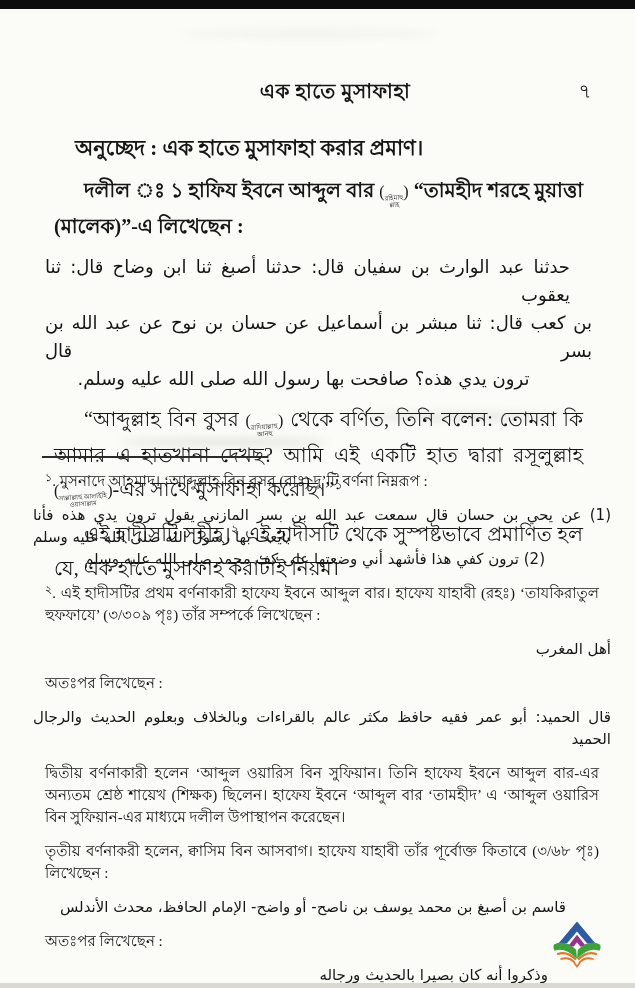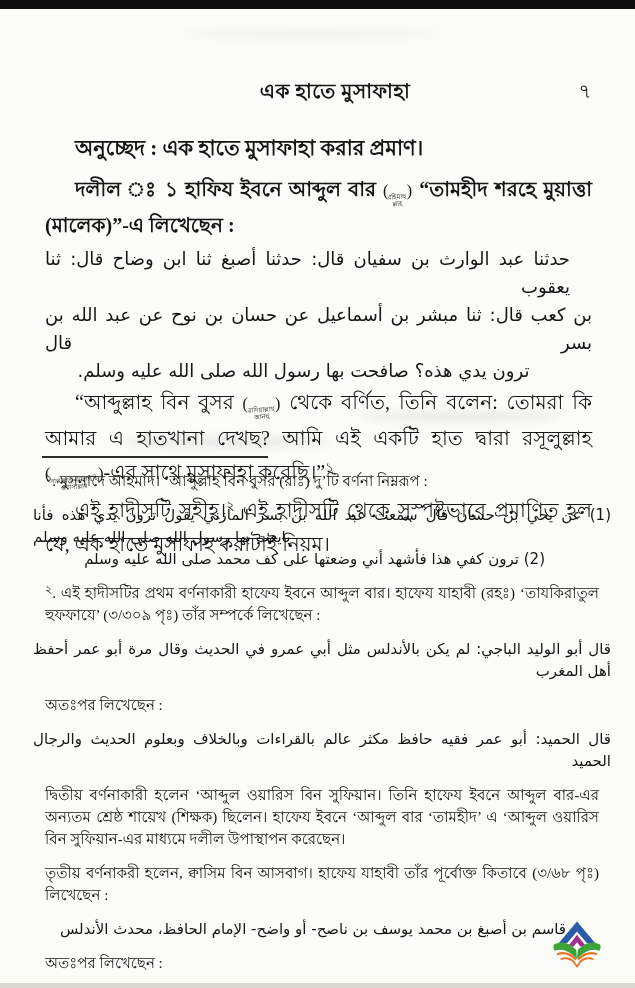--- a/index.html
+++ b/index.html
@@ -16,21 +16,21 @@
   .smudge { position:absolute; background:#b9b9b2; opacity:.28; filter:blur(4px); border-radius:50%; }
 
   
   .runtitle { position:absolute; top:76px; left:235px; width:200px; text-align:center;
               font-size:20px; font-weight:bold; letter-spacing:.5px; }
   .pagenum  { position:absolute; top:76px; left:570px; width:30px; text-align:center; font-size:20px; }
 
   
   .main { position:absolute; left:45px; top:124px; width:547px; }
   .h2 { margin:8px; font-size:21px; line-height:32px; font-weight:bold; text-indent:22px; text-align:left; }
-  .para { margin:0; font-size:20px; line-height:34px; text-align:justify; }
+  .para { margin:9px; font-size:20px; line-height:34px; text-align:justify; }
   .para.lh35 { line-height:35px; }
   .indent { text-indent:30px; }
   .b { font-weight:bold; }
   .supref { font-size:13px; vertical-align:7px; line-height:0; }
 
   
   .ar { direction:rtl; font-family:"DejaVu Sans",sans-serif; }
   .ar-main { margin-top:2px; font-size:18px; line-height:28px; }
   .ar-line-just { text-align:justify; text-align-last:justify; }
   .ar-line-right { text-align:right; }
@@ -99,35 +99,35 @@
     <div class="fnrule"></div>
 
     <p class="fn"><sup class="fnsup">১</sup><span>. মুসনাদে আহমাদ। ‘আব্দুল্লাহ বিন বুসর (রাঃ) দু’টি বর্ণনা নিম্নরূপ :</span></p>
 
     <div class="fn-ar ar-line-just">(1) عن يحي بن حسان قال سمعت عبد الله بن بسر المازني يقول ترون يدي هذه فأنا</div>
     <div class="fn-ar fn-center">بايعت بها رسول الله صلى الله عليه وسلم</div>
     <div class="fn-ar ar-line-right pr66">(2) ترون كفي هذا فأشهد أني وضعتها على كف محمد صلى الله عليه وسلم</div>
 
     <p class="fn"><sup class="fnsup">২</sup><span>. এই হাদীসটির প্রথম বর্ণনাকারী হাফেয ইবনে আব্দুল বার। হাফেয যাহাবী (রহঃ) ‘তাযকিরাতুল হুফফাযে’ (৩/৩০৯ পৃঃ) তাঁর সম্পর্কে লিখেছেন :</span></p>
 
-    <div class="fn-ar ar-line-just">قال أبو الوليد الباجي: لم يكن بالأندلس مثل أبي عمرو في الحديث وقال مرة أبو عمر أحفظ</div>
     <div class="fn-ar ar-line-right">أهل المغرب</div>
 
     <p class="fn">অতঃপর লিখেছেন :</p>
 
     <div class="fn-ar ar-line-just">قال الحميد: أبو عمر فقيه حافظ مكثر عالم بالقراءات وبالخلاف وبعلوم الحديث والرجال</div>
     <div class="fn-ar ar-line-right">الحميد</div>
 
     <p class="fn">দ্বিতীয় বর্ণনাকারী হলেন ‘আব্দুল ওয়ারিস বিন সুফিয়ান। তিনি হাফেয ইবনে আব্দুল বার-এর অন্যতম শ্রেষ্ঠ শায়েখ (শিক্ষক) ছিলেন। হাফেয ইবনে ‘আব্দুল বার ‘তামহীদ’ এ ‘আব্দুল ওয়ারিস বিন সুফিয়ান-এর মাধ্যমে দলীল উপাস্থাপন করেছেন।</p>
     <p class="fn">তৃতীয় বর্ণনাকরী হলেন, ক্বাসিম বিন আসবাগ। হাফেয যাহাবী তাঁর পূর্বোক্ত কিতাবে (৩/৬৮ পৃঃ) লিখেছেন :</p>
 
     <div class="fn-ar ar-line-right pr45">قاسم بن أصبغ بن محمد يوسف بن ناصح- أو واضح- الإمام الحافظ، محدث الأندلس</div>
 
     <p class="fn">অতঃপর লিখেছেন :</p>
 
+    <div class="fn-ar ar-line-right pr63">وذكروا أنه كان بصيرا بالحديث ورجاله</div>
 
     <p class="fn">এরপর লিখেছেন</p>
   </div>
 
   <div class="logo">
     <svg width="50" height="48" viewBox="0 0 60 56">
       <path d="M30 1 L52 27 L42 27 L30 13 L18 27 L8 27 Z" fill="#2b5ba6"></path>
       <path d="M30 17 L41 31 L34 31 L30 26 L26 31 L19 31 Z" fill="#a12d90"></path>
       <path d="M2 29 Q15 21 29 35 L30 46 Q16 31 3 36 Q1 33 2 29 Z" fill="#3ba337"></path>
       <path d="M58 29 Q45 21 31 35 L30 46 Q44 31 57 36 Q59 33 58 29 Z" fill="#3ba337"></path>

